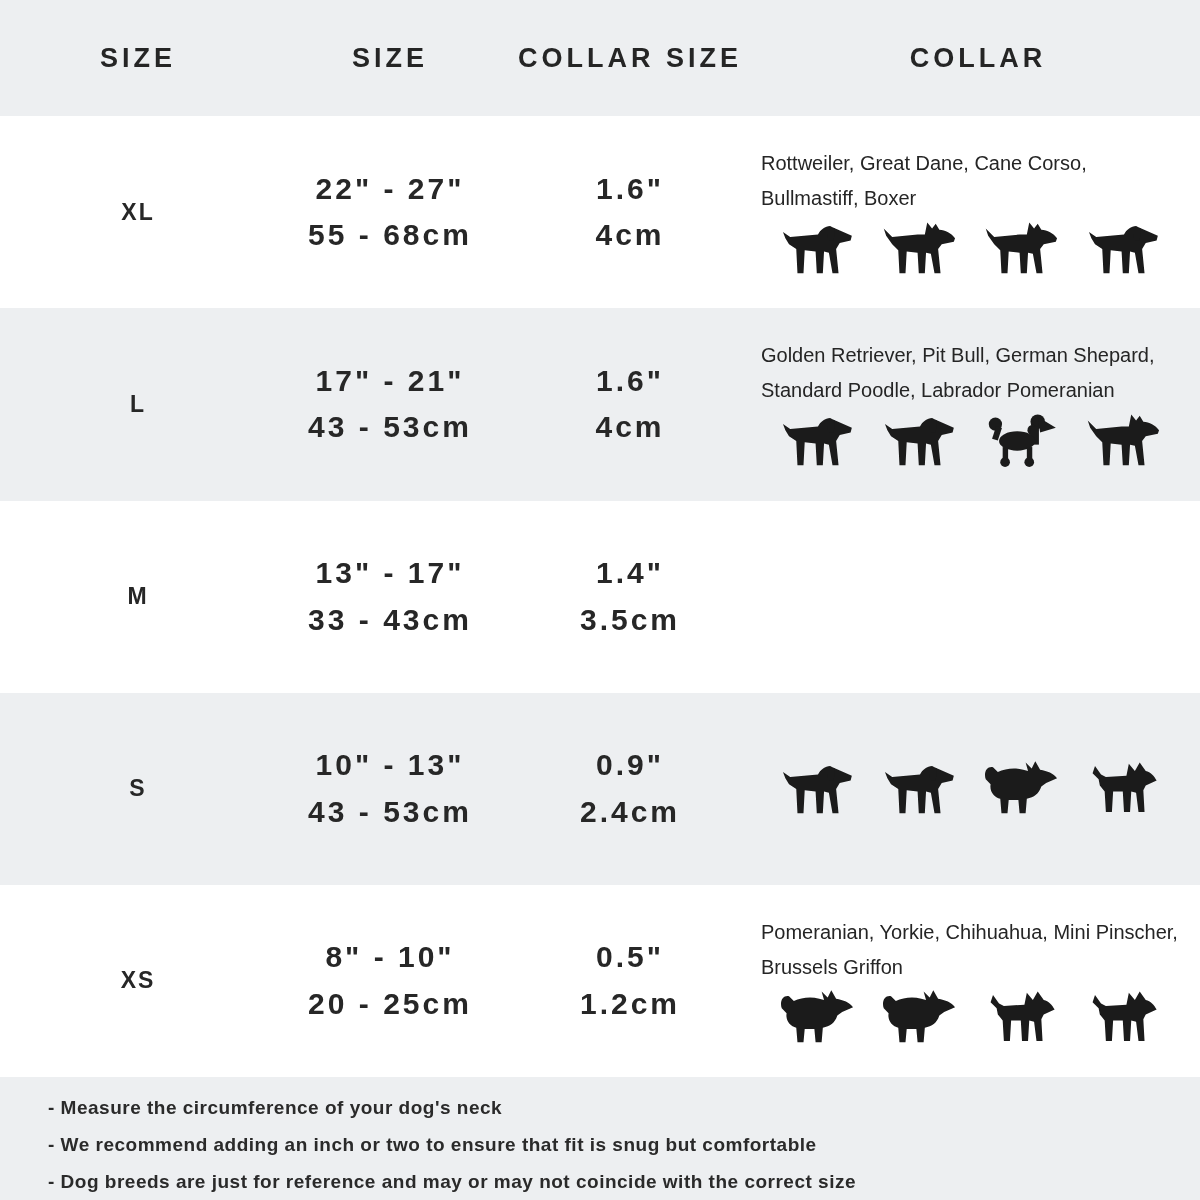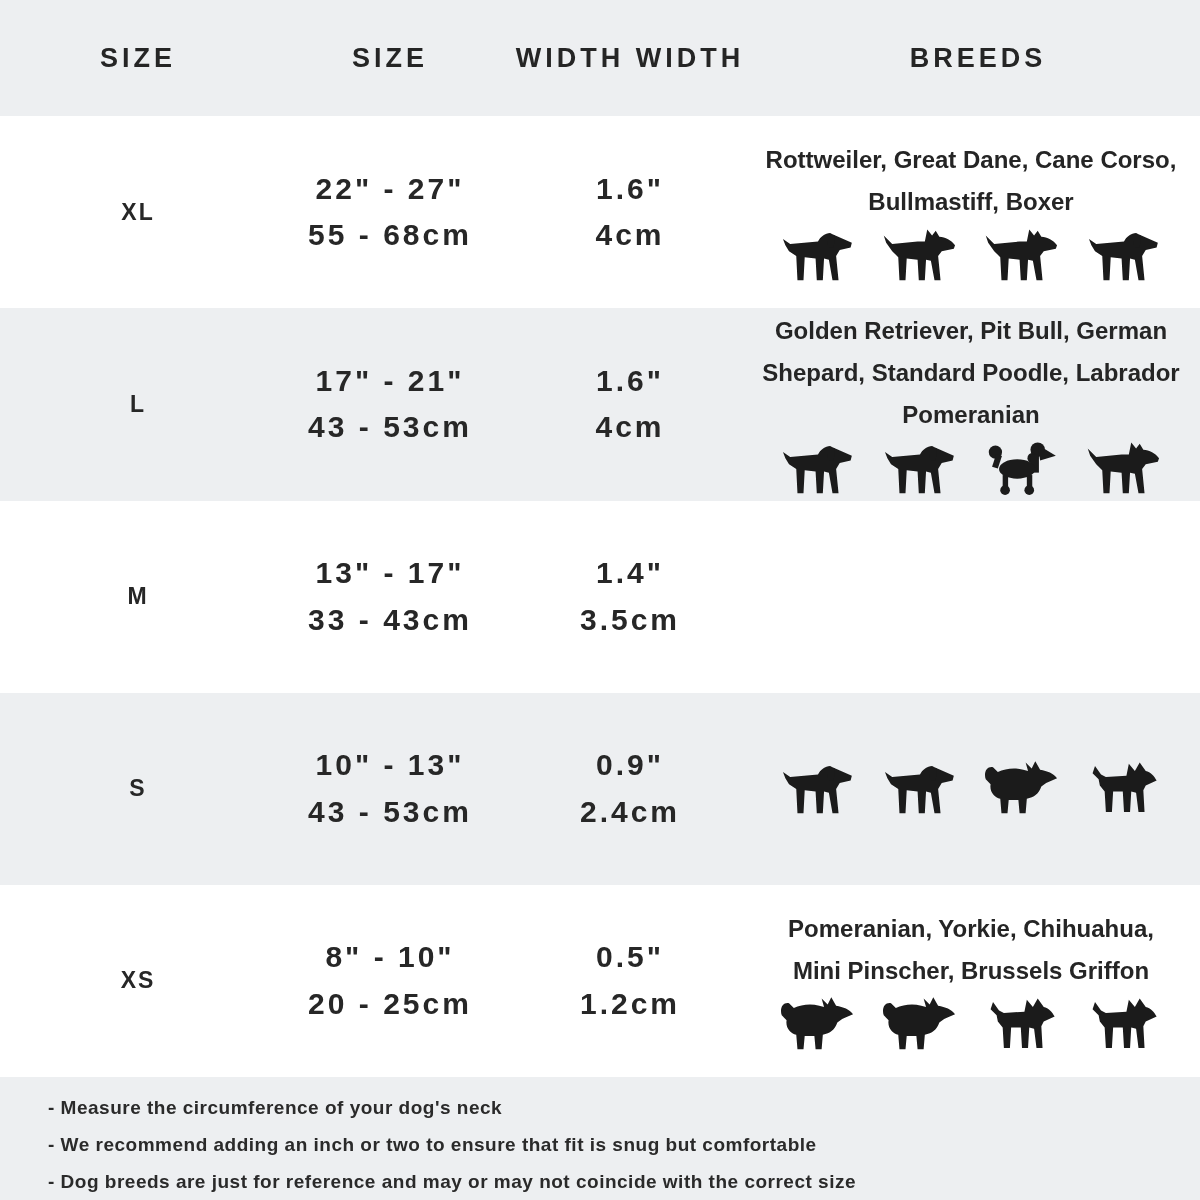--- a/index.html
+++ b/index.html
@@ -52,23 +52,23 @@
   }
   .breeds-cell {
     display: flex;
     flex-direction: column;
     align-items: center;
     justify-content: center;
     gap: 4px;
     padding-right: 14px;
   }
   .breeds-text {
-    text-align: center;
-    font-weight: 700;
-    font-size: 24px;
+    text-align: left;
+    font-weight: 400;
+    font-size: 20px;
     line-height: 1.75;
     max-width: 420px;
     color: #252525;
   }
   .dog-strip {
     display: flex;
     align-items: flex-end;
     justify-content: center;
     gap: 10px;
   }
@@ -120,22 +120,22 @@
     <rect x="36" y="29" width="4.5" height="11"></rect>
     <circle cx="38" cy="41.5" r="4"></circle>
   </symbol>
 </svg>
 
 <div class="chart">
 
   <div class="grid-row header-row stripe">
     <div class="header-cell">SIZE</div>
     <div class="header-cell">SIZE</div>
-    <div class="header-cell">WIDTH WIDTH</div>
-    <div class="header-cell">BREEDS</div>
+    <div class="header-cell">COLLAR SIZE</div>
+    <div class="header-cell">COLLAR</div>
   </div>
 
   <div class="grid-row data-row plain">
     <div class="size-cell">XL</div>
     <div class="measure-cell">22" - 27"
 55 - 68cm</div>
     <div class="measure-cell">1.6"
 4cm</div>
     <div class="breeds-cell">
       <div class="breeds-text">Rottweiler, Great Dane, Cane Corso, Bullmastiff, Boxer</div>

